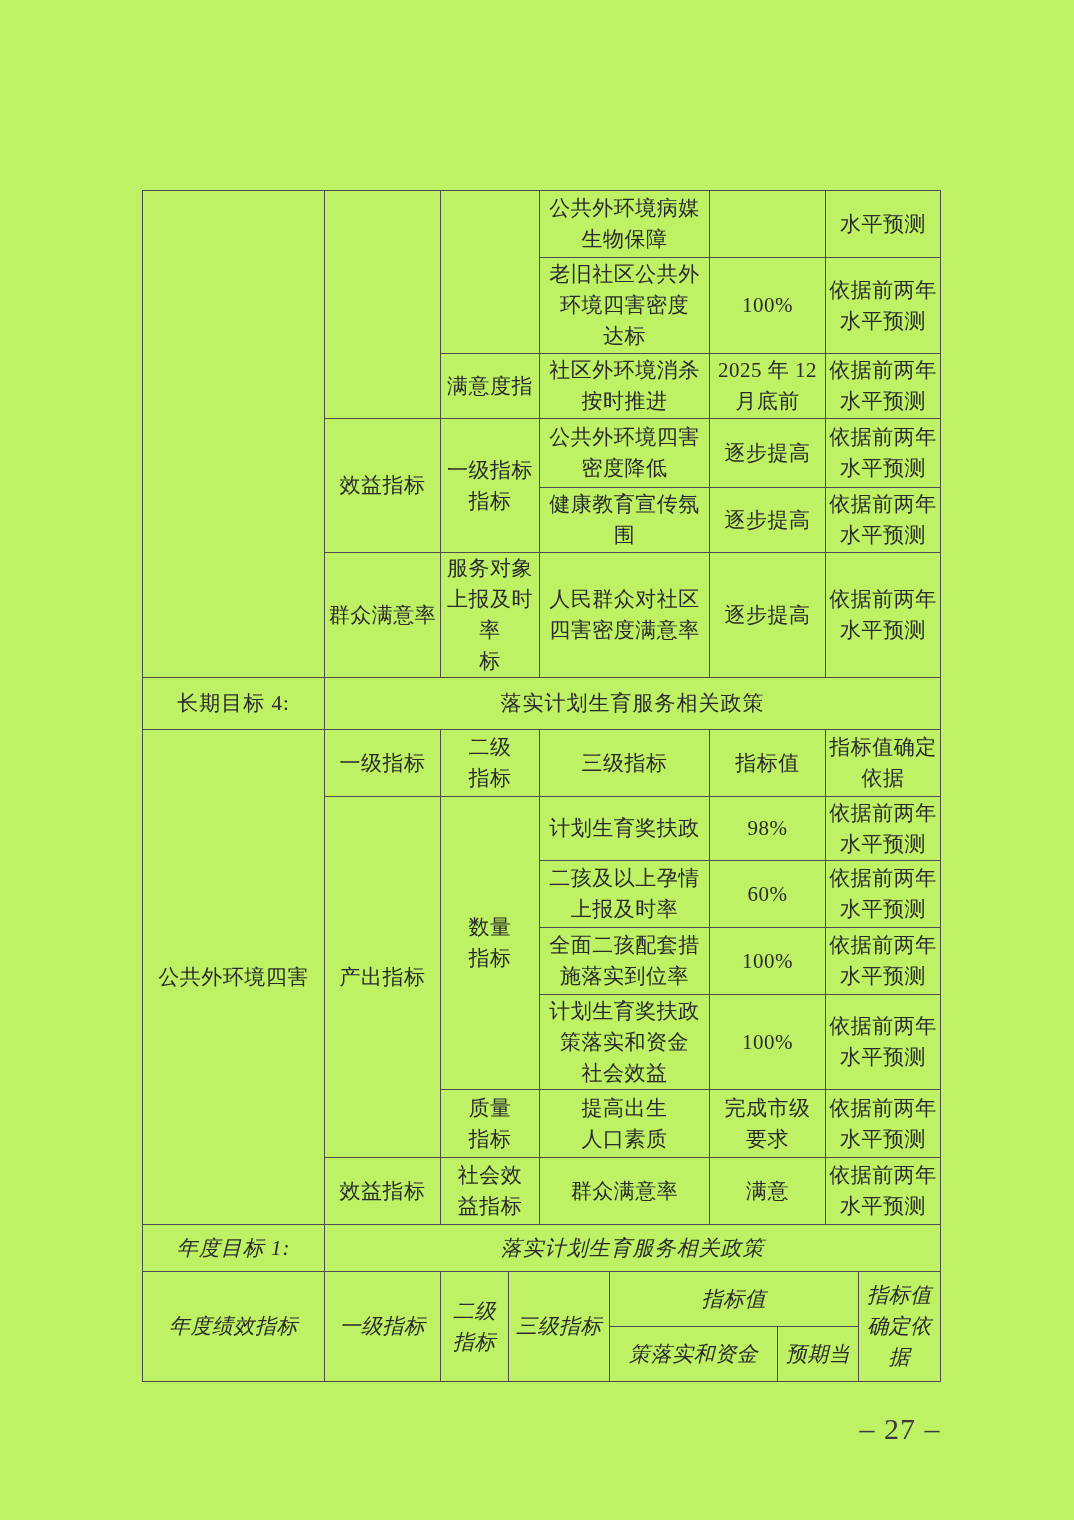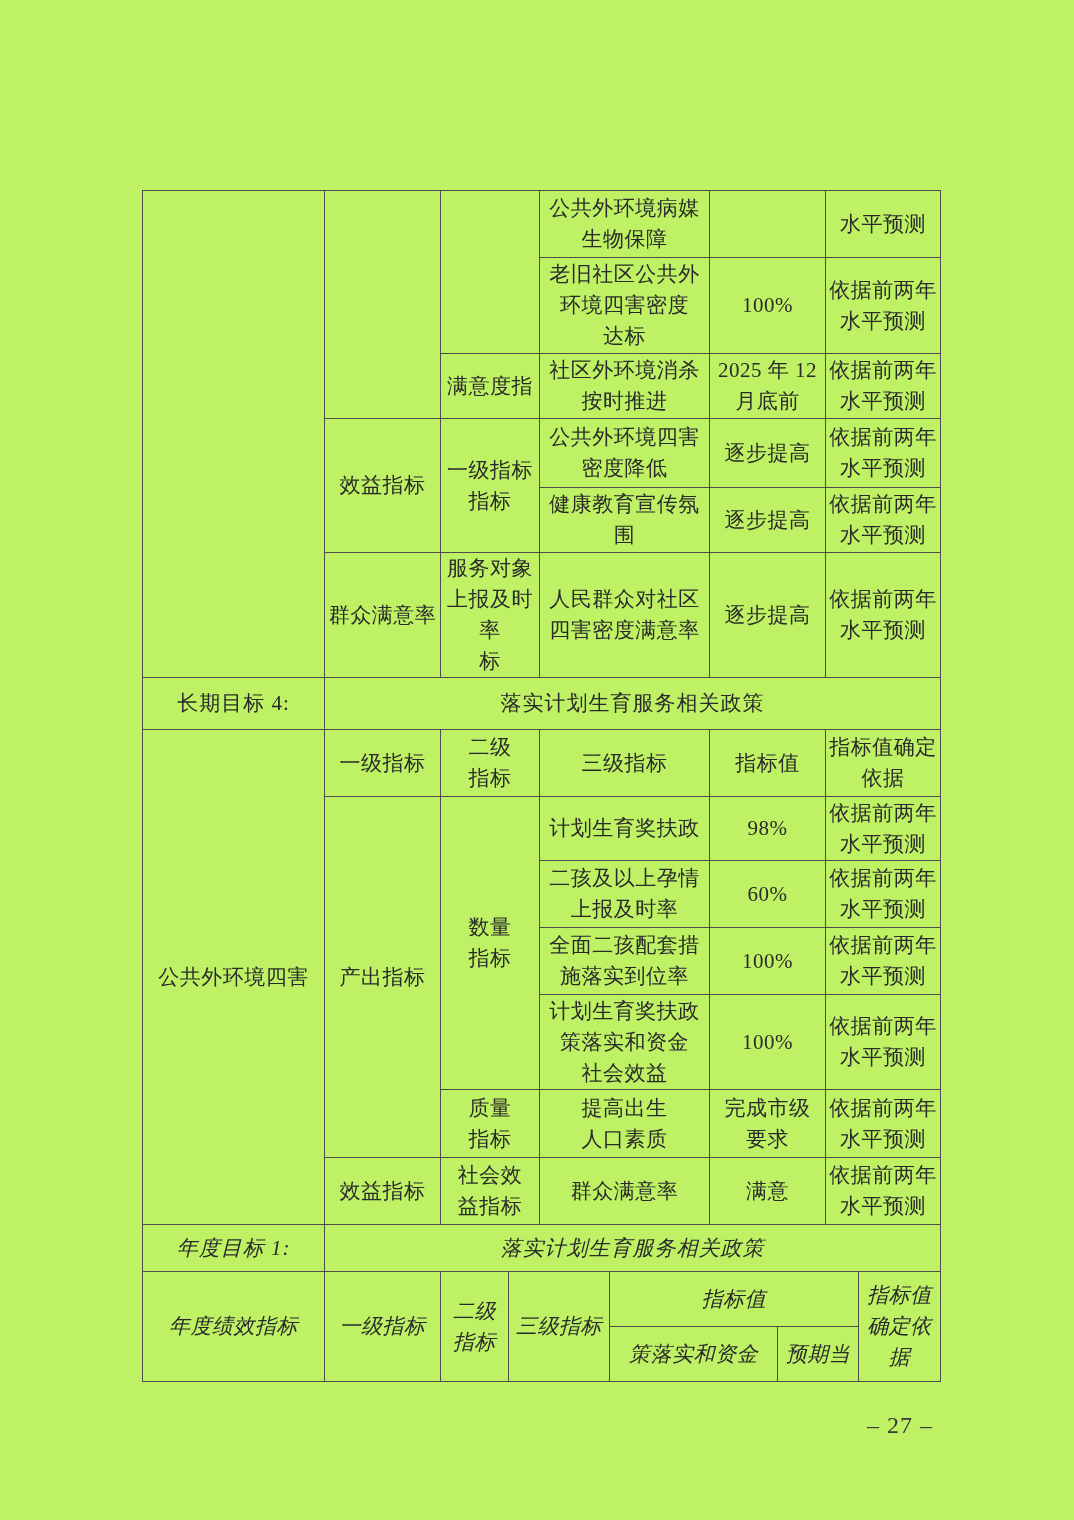--- a/index.html
+++ b/index.html
@@ -51,21 +51,21 @@
   }
   .goal-row td {
     letter-spacing: 1px;
   }
   .page-number {
     position: absolute;
     left: 848px;
     top: 1412px;
     width: 104px;
     text-align: center;
-    font-size: 24px;
+    font-size: 30px;
     color: #3a3a3a;
     letter-spacing: 1px;
   }
 </style>
 </head>
 <body>
 
 <div class="sheet">
 
   <div class="table-stack">

